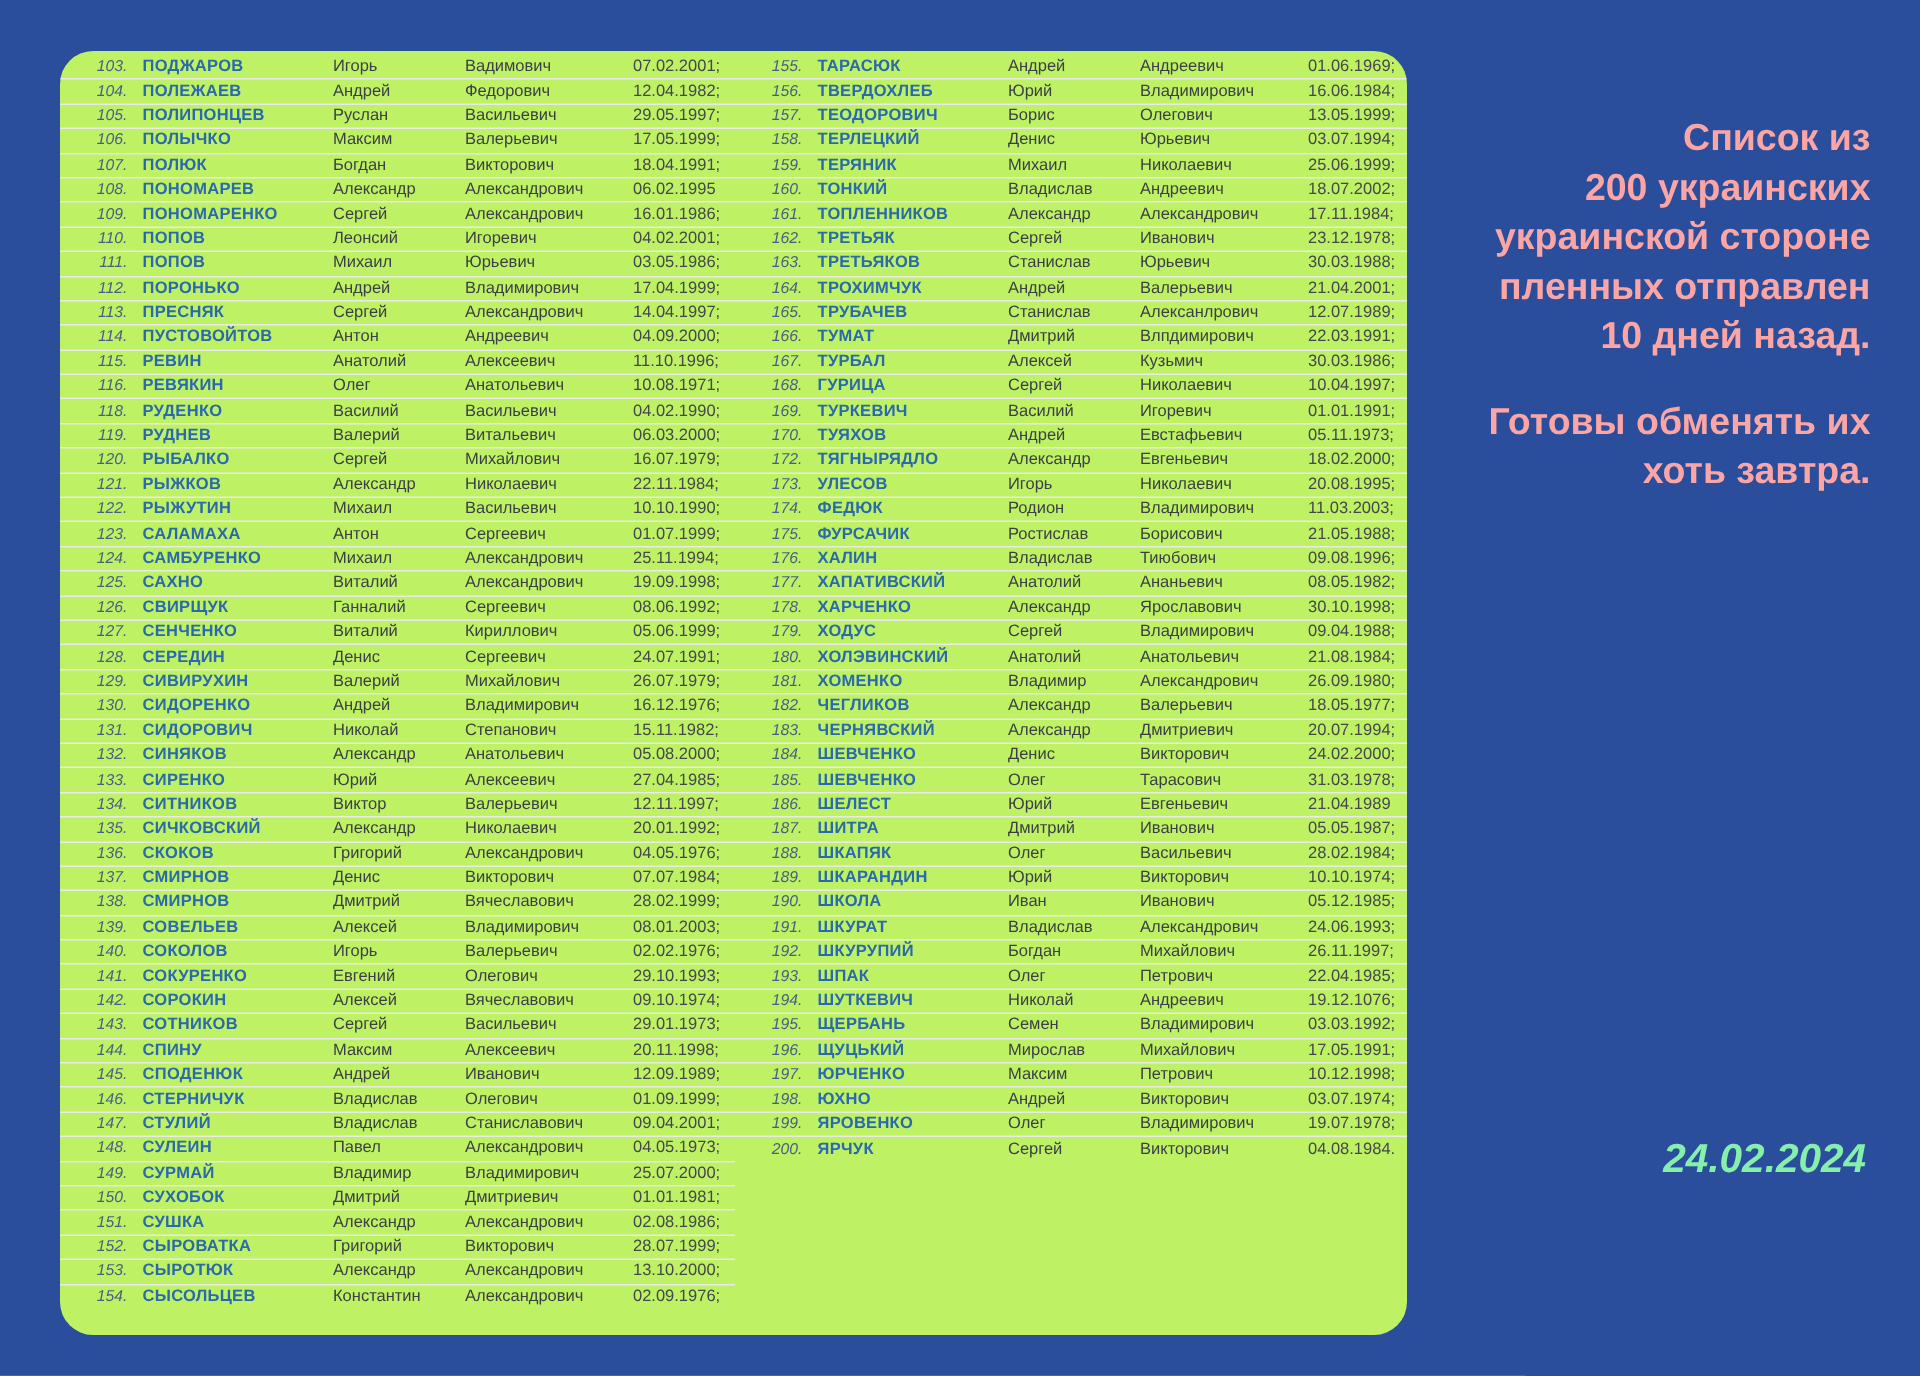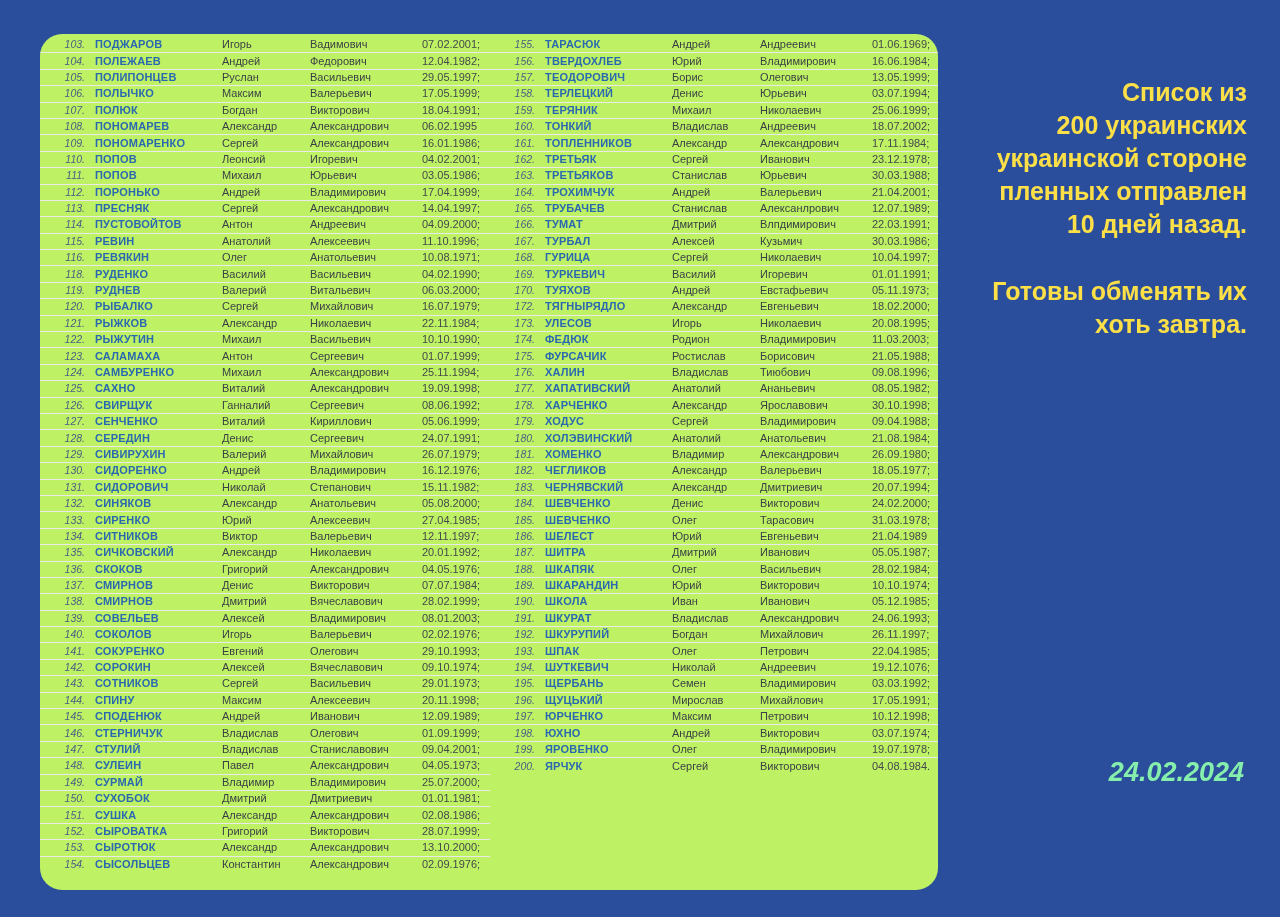--- a/index.html
+++ b/index.html
@@ -64,26 +64,26 @@
   }
   .fname      { grid-column: 4; color: #3B3F45; }
   .patronymic { grid-column: 5; color: #3B3F45; }
   .bdate      { grid-column: 6; text-align: right; color: #44474C; }
   .caption {
     position: absolute;
     top: 76px;
     right: 33px;
     width: 310px;
     text-align: right;
-    color: #fde047;
+    color: #fca5a5;
     font-weight: bold;
     font-size: 25px;
     line-height: 33px;
   }
-  .caption .para2 { margin-top: 34px; }
+  .caption .para2 { margin-top: 24px; }
   .date-label {
     position: absolute;
     top: 757px;
     right: 36px;
     color: #86efac;
     font-weight: bold;
     font-style: italic;
     font-size: 27px;
   }
 </style>

